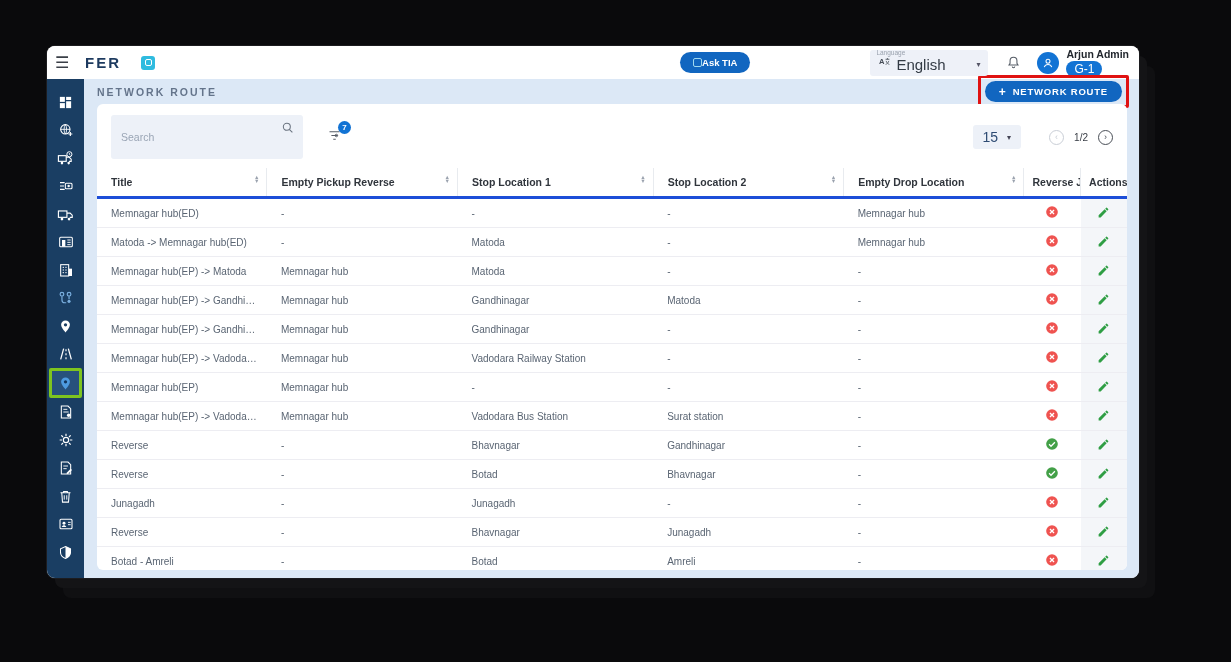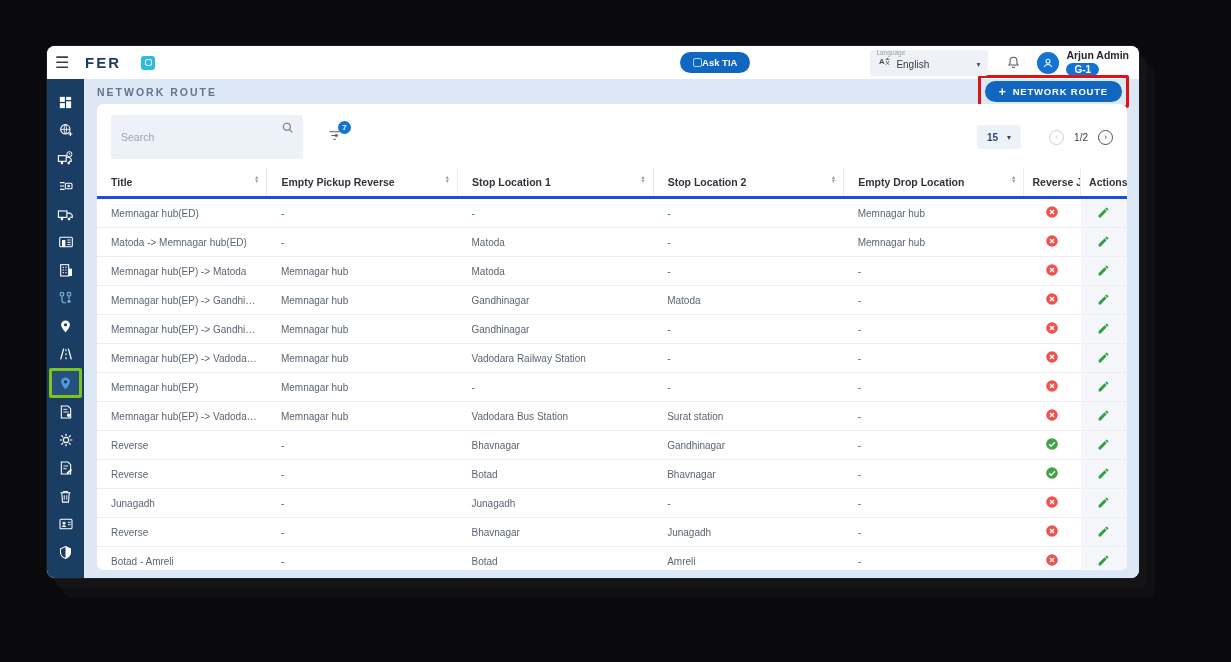--- a/index.html
+++ b/index.html
@@ -11,27 +11,27 @@
   .hamburger { font-size:16px; color:#3a3f47; width:24px; cursor:pointer; letter-spacing:0; line-height:1; }
   .logo { display:flex; align-items:center; gap:20px; margin-left:6px; }
   .logo-text { font-size:15px; font-weight:bold; letter-spacing:2px; color:#1d3a5f; }
   .logo-sq { width:14px; height:14px; background:#2fbbdf; border-radius:3px; display:flex; align-items:center; justify-content:center; }
   .logo-sq-inner { width:7px; height:7px; border:1.5px solid #fff; border-radius:2px; }
   .topbar-spacer { flex:1; }
   .ask-tia { display:flex; align-items:center; background:#1166c0; color:#fff; border:none; border-radius:12px; height:21px; padding:0 13px; font-size:9.5px; font-weight:bold; cursor:pointer; margin-right:120px; }
   .tia-ic { width:9px; height:9px; border:1.5px solid #9fd8ef; border-radius:2px; }
   .lang-box { position:relative; background:#eef1f8; border-radius:3px; height:26px; width:118px; display:flex; align-items:center; padding:0 8px; margin-right:18px; cursor:pointer; }
   .lang-label { position:absolute; top:-1px; left:6px; font-size:6.5px; color:#9aa2ae; }
-  .lang-val { font-size:10px; color:#333b45; margin-left:5px; flex:1; padding-top:4px; }
+  .lang-val { font-size:15px; color:#333b45; margin-left:5px; flex:1; padding-top:4px; }
   .lang-caret { font-size:8px; color:#556; padding-top:3px; }
   .bell { margin-right:16px; cursor:pointer; display:flex; }
   .avatar { width:22px; height:22px; border-radius:50%; background:#1273d4; display:flex; align-items:center; justify-content:center; margin-right:7px; cursor:pointer; }
   .user-col { display:flex; flex-direction:column; align-items:flex-start; }
   .user-name { font-size:10.5px; font-weight:bold; color:#22272e; line-height:1.15; }
-  .user-badge { background:#1273d4; color:#fff; font-size:10px; font-weight:bold; border-radius:8px; padding:1px 8px; margin-top:1px; }
+  .user-badge { background:#1273d4; color:#fff; font-size:12px; font-weight:normal; border-radius:8px; padding:1px 8px; margin-top:1px; }
 
   
   .appbody { display:flex; height:499px; }
   .sidebar { width:37px; background:#1a3e63; display:flex; flex-direction:column; align-items:center; padding-top:9px; gap:0; }
   .side-item { width:37px; height:28px; display:flex; align-items:center; justify-content:center; cursor:pointer; flex:0 0 auto; }
   .side-item svg { display:block; }
   .side-item.active { background:#27517c; border:3px solid #7ec41f; height:30px; width:33px; border-radius:2px; }
 
   .main { flex:1; background:#dce8f6; display:flex; flex-direction:column; min-width:0; }
   .page-header { height:25px; display:flex; align-items:center; justify-content:space-between; padding:0 10px 0 13px; }
@@ -43,21 +43,21 @@
   .card { background:#ffffff; border-radius:6px; margin:0 12px 8px 13px; flex:1; overflow:hidden; display:flex; flex-direction:column; }
   .toolbar { display:flex; align-items:center; padding:11px 14px 9px 14px; }
   .search-wrap { position:relative; width:192px; }
   .search-input { width:100%; height:44px; background:#edf1f8; border:none; border-radius:3px; font-size:10.5px; color:#333; padding:0 28px 0 10px; outline:none; font-family:"Liberation Sans", sans-serif; }
   .search-input::placeholder { color:#9aa5b5; }
   .search-ic { position:absolute; right:8px; top:6px; }
   .filter-wrap { position:relative; margin-left:24px; cursor:pointer; }
   .filter-badge { position:absolute; top:-7px; right:-9px; background:#1273d4; color:#fff; width:13px; height:13px; border-radius:50%; font-size:8px; font-weight:bold; display:flex; align-items:center; justify-content:center; }
   .toolbar-spacer { flex:1; }
   .pagesize { background:#edf1f8; border-radius:3px; height:24px; padding:0 10px; display:flex; align-items:center; gap:9px; cursor:pointer; margin-right:28px; }
-  .pagesize-val { font-size:10px; color:#2e4b73; font-weight:bold; }
+  .pagesize-val { font-size:14px; color:#2e4b73; font-weight:normal; }
   .pagesize-caret { font-size:8px; color:#445; }
   .pager { display:flex; align-items:center; gap:10px; }
   .pg-circle { width:15px; height:15px; border-radius:50%; display:flex; align-items:center; justify-content:center; font-size:9px; cursor:pointer; }
   .pg-prev { border:1.4px solid #c9ced6; color:#c9ced6; }
   .pg-next { border:1.4px solid #4a4f57; color:#4a4f57; }
   .pg-text { font-size:10px; color:#3a3f47; }
 
   
   table { width:100%; border-collapse:collapse; table-layout:fixed; }
   th { text-align:left; font-size:10.5px; font-weight:bold; color:#30353c; padding:8px 8px 8px 14px; border-bottom:3px solid #1d4ed8; border-right:1px solid #e8ebef; position:relative; white-space:nowrap; overflow:hidden;margin-left:16px; }

